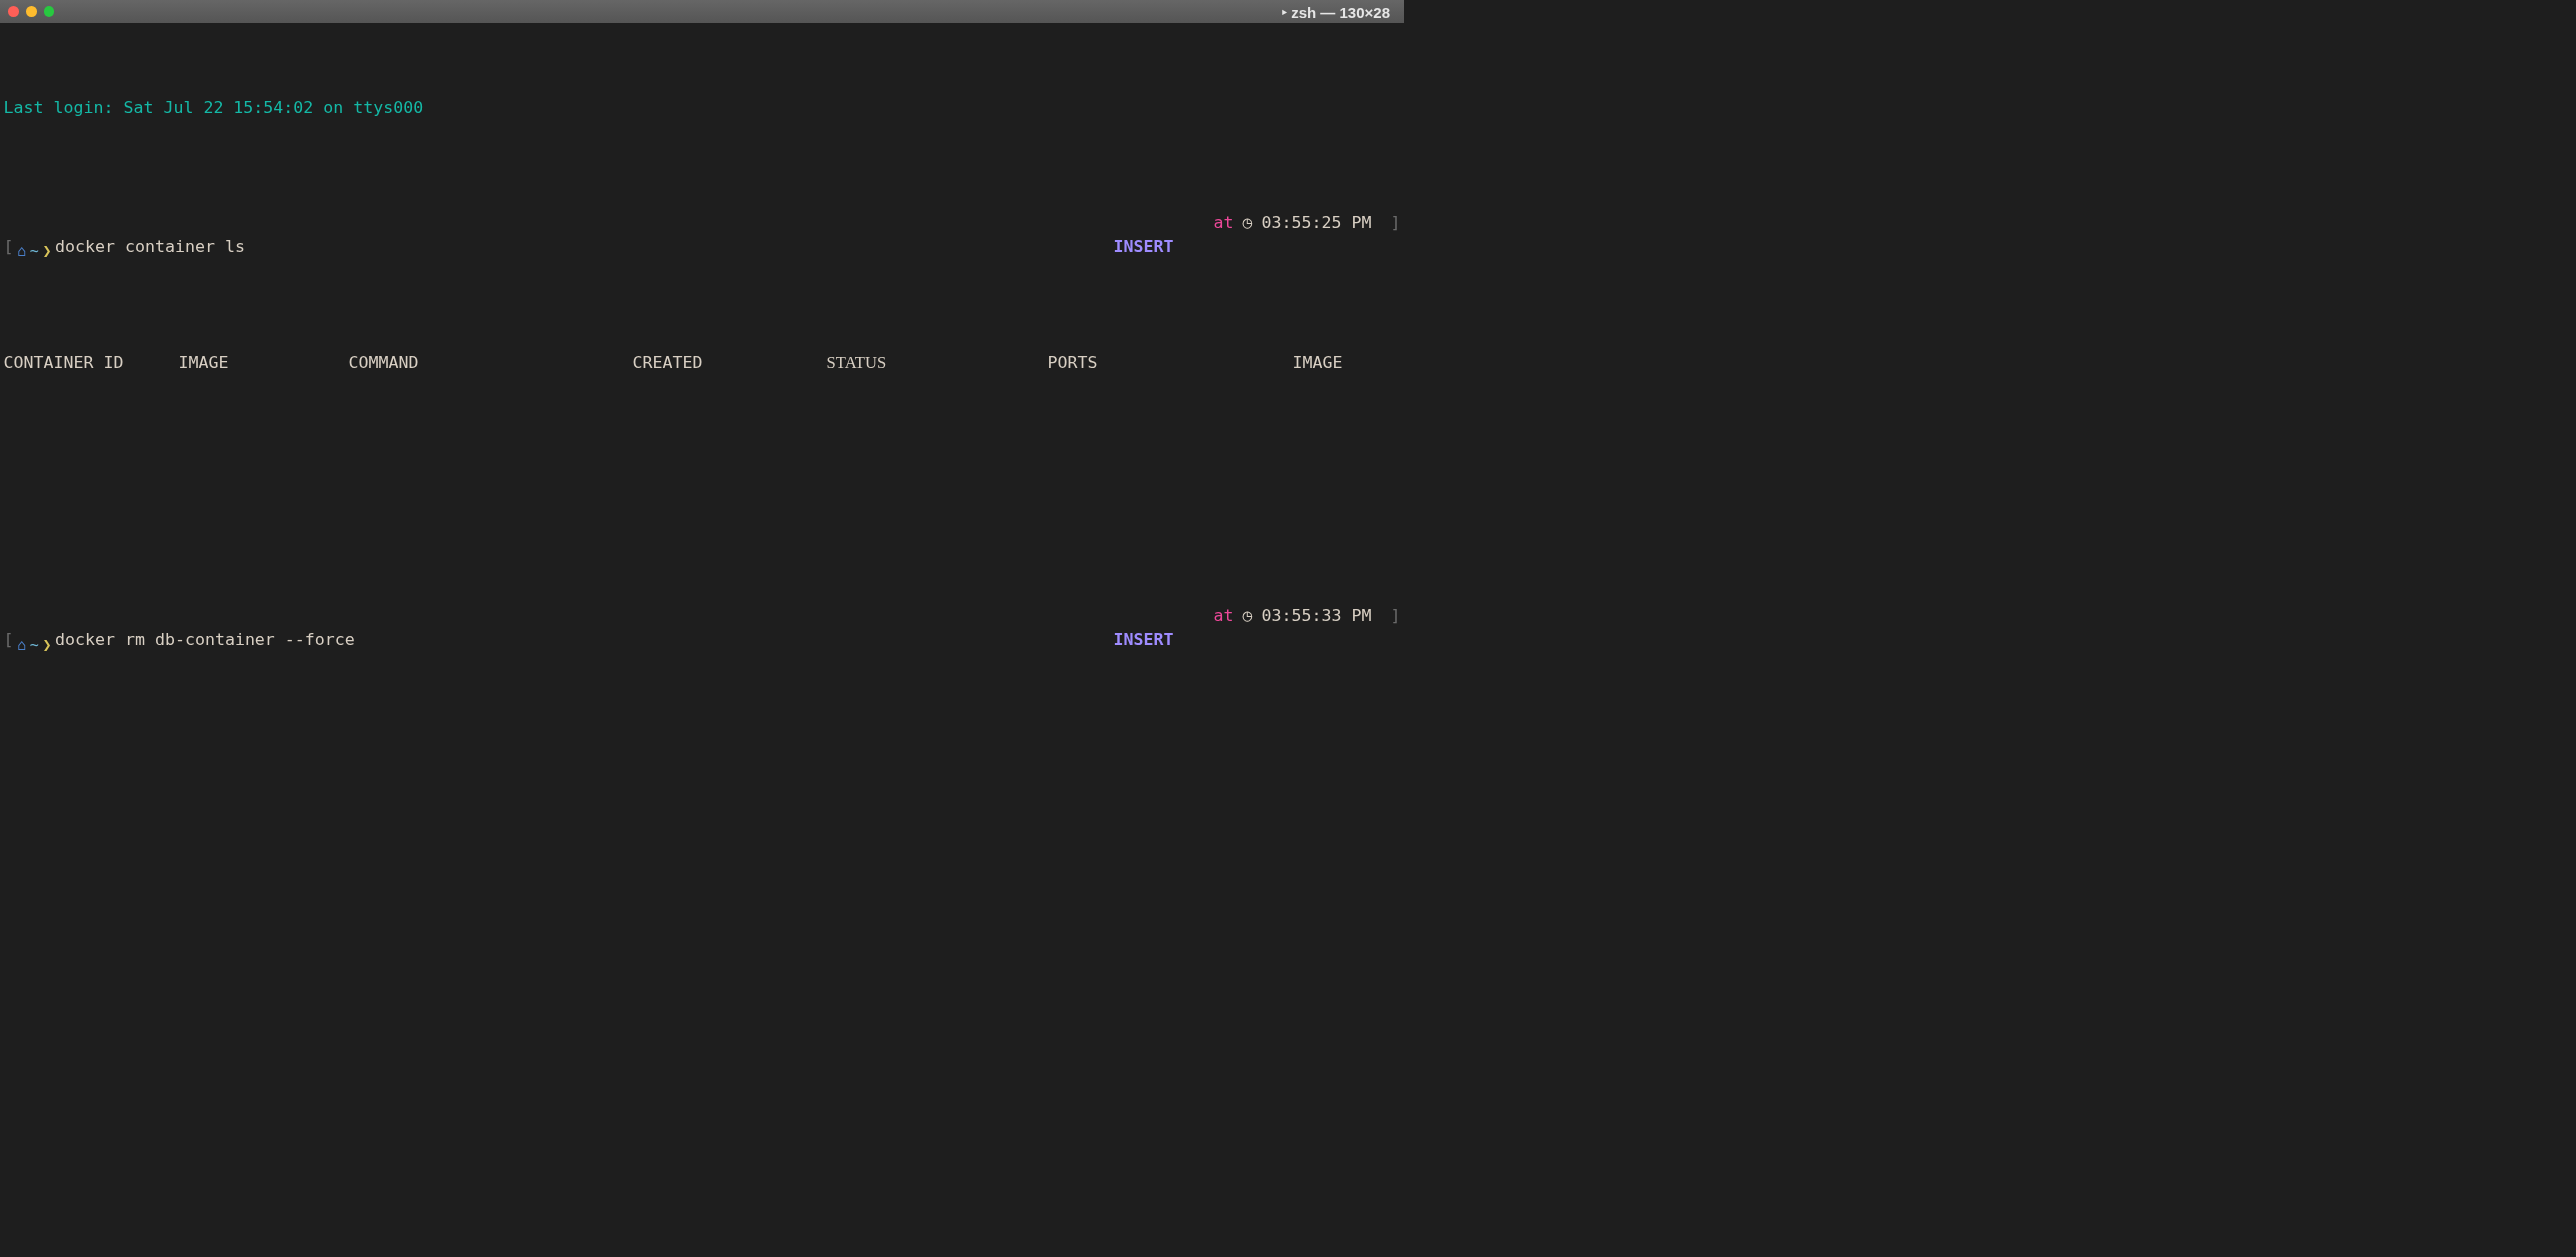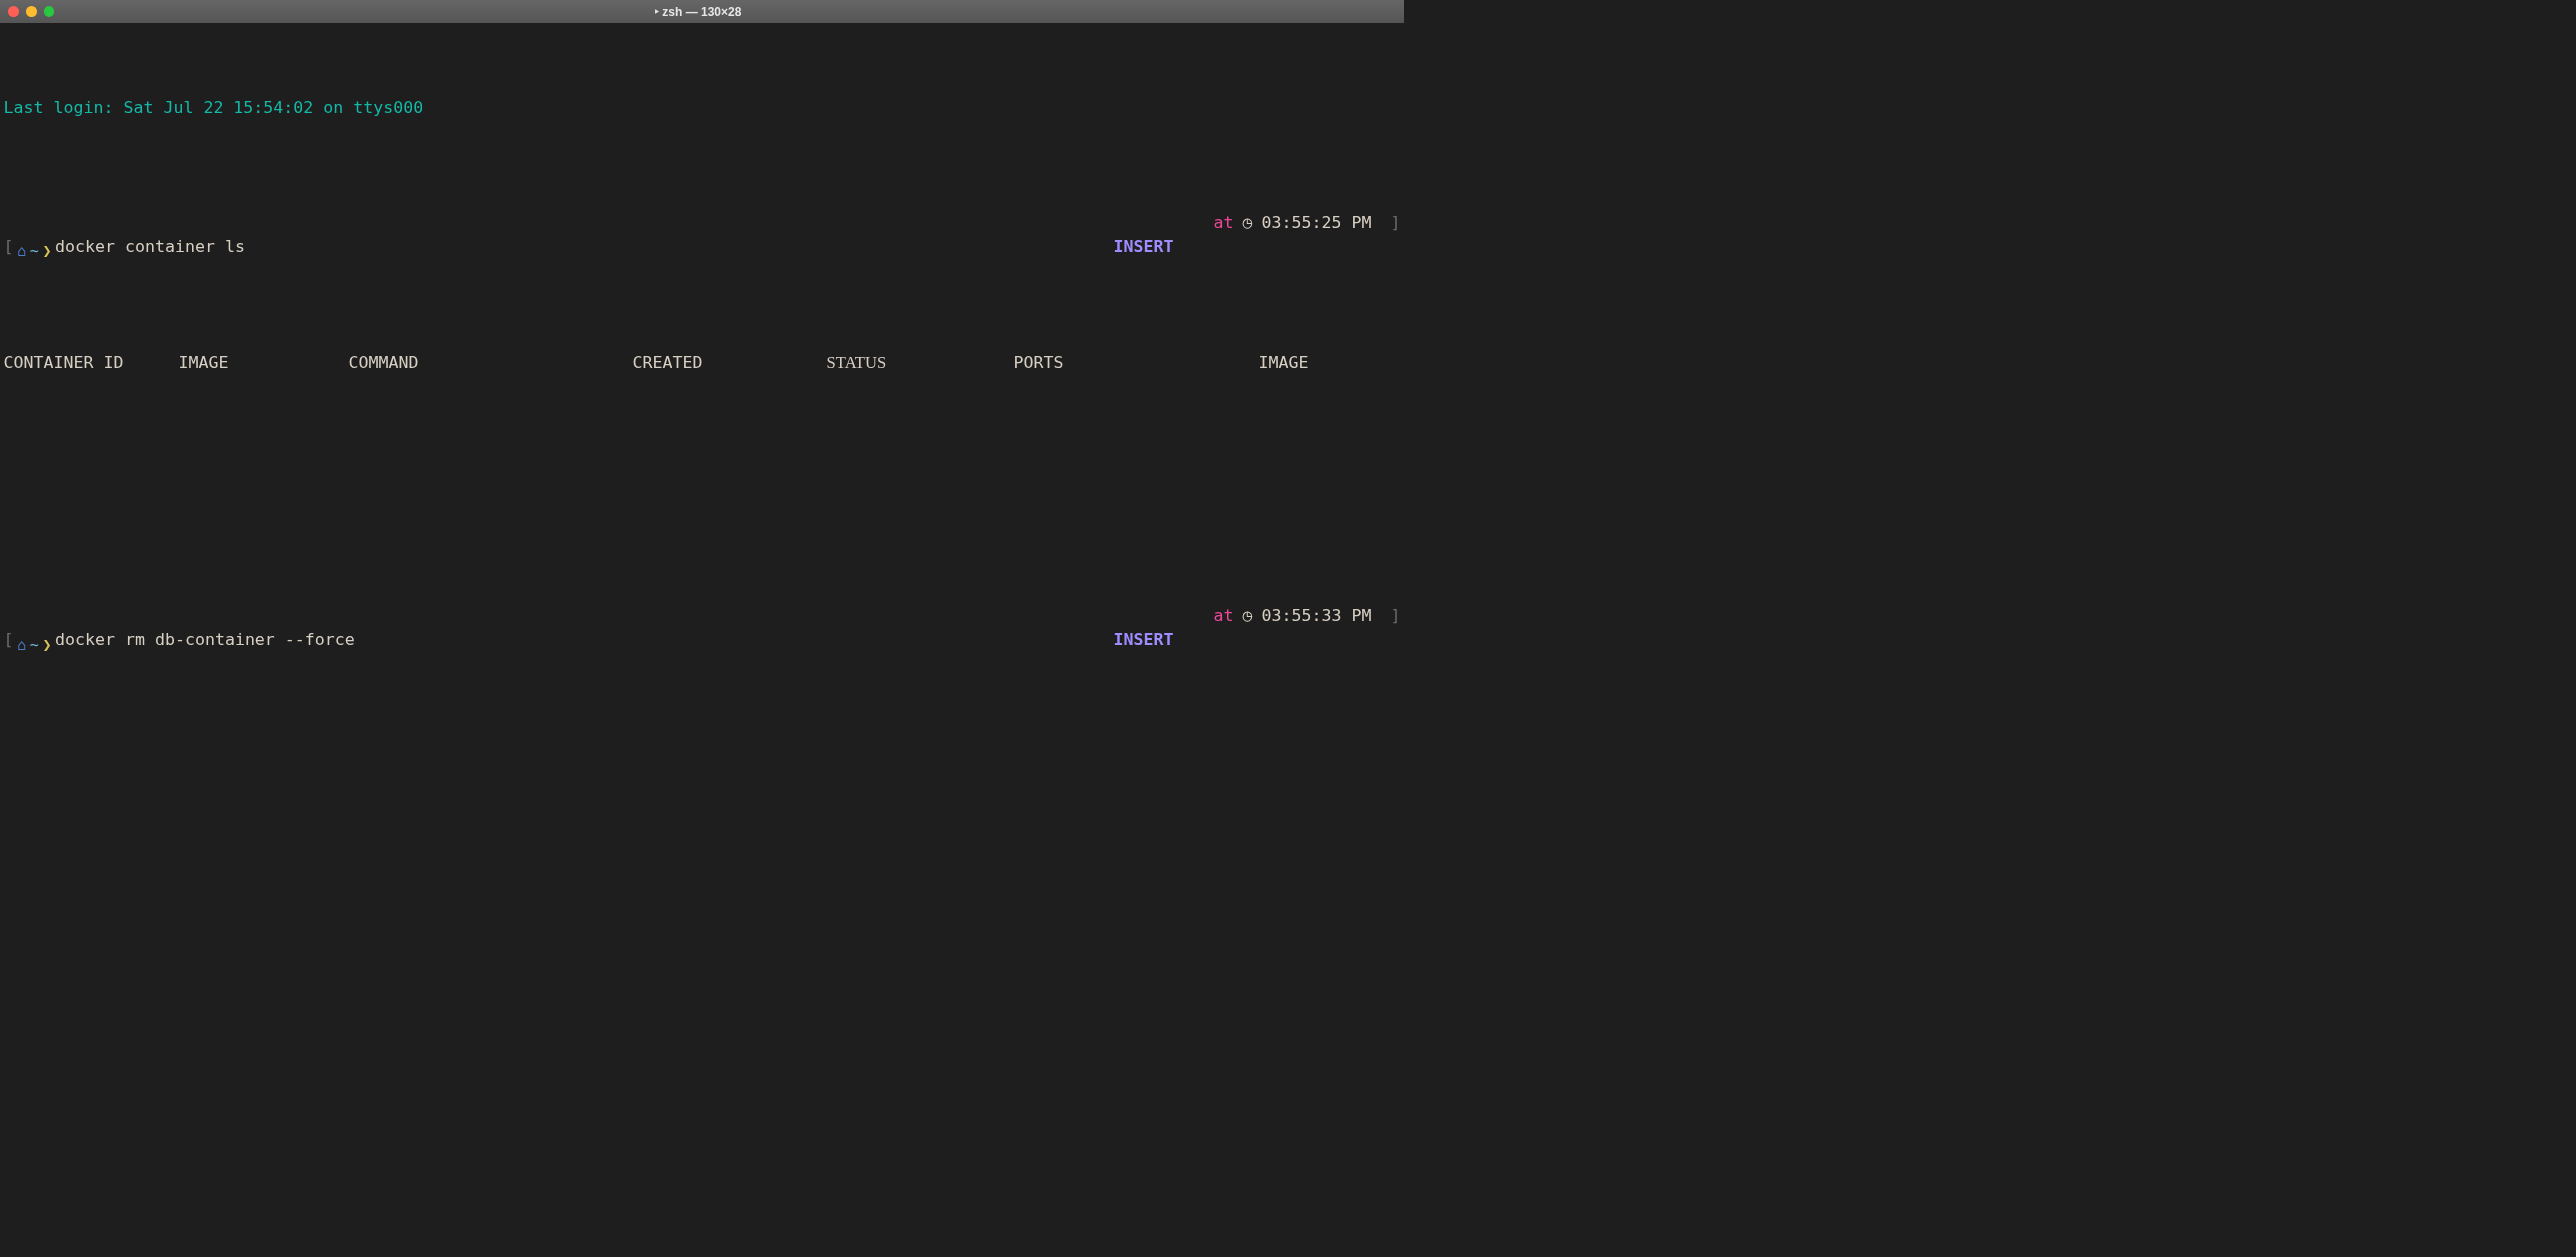--- a/index.html
+++ b/index.html
@@ -26,24 +26,24 @@
     width: 10.7px;
     height: 10.7px;
     border-radius: 50%;
     margin-right: 7.2px;
   }
   .tl-red { background:#ff5f57; }
   .tl-yellow { background:#febc2e; }
   .tl-green { background:#28c840; }
   .titlebar-text {
     position:absolute;
-    left:0; right:8px;
-    text-align:center;
+    left:0; right:14px;
+    text-align:right;
     color:#e6e6e6;
-    font-size:12px;
+    font-size:15px;
     font-family: -apple-system, BlinkMacSystemFont, sans-serif;
     font-weight:600;
   }
   .term {
     padding: 3.6px 3.6px;
     white-space: pre;
     letter-spacing: 0px;
     line-height: 23px;
     position: relative;
   }
@@ -79,21 +79,21 @@
   .tableline {
     display:flex;
     gap:12px;
   }
   .col { display:inline-block; }
   .c-id   { width:163px; }
   .c-img  { width:158px; }
   .c-cmd  { width:272px; }
   .c-crt  { width:182px; }
   .c-stat { width:175px;font-family:Liberation Serif, serif; }
-  .c-port { width:233px; }
+  .c-port { width:233px;margin-left:34px; }
   .c-name { }
   .cursor {
     display:inline-block;
     width:8px;
     height:18px;
     background:#bdbdbd;
     vertical-align:-2.7px;
   }
   .spacer { height:23px; }
 </style>

